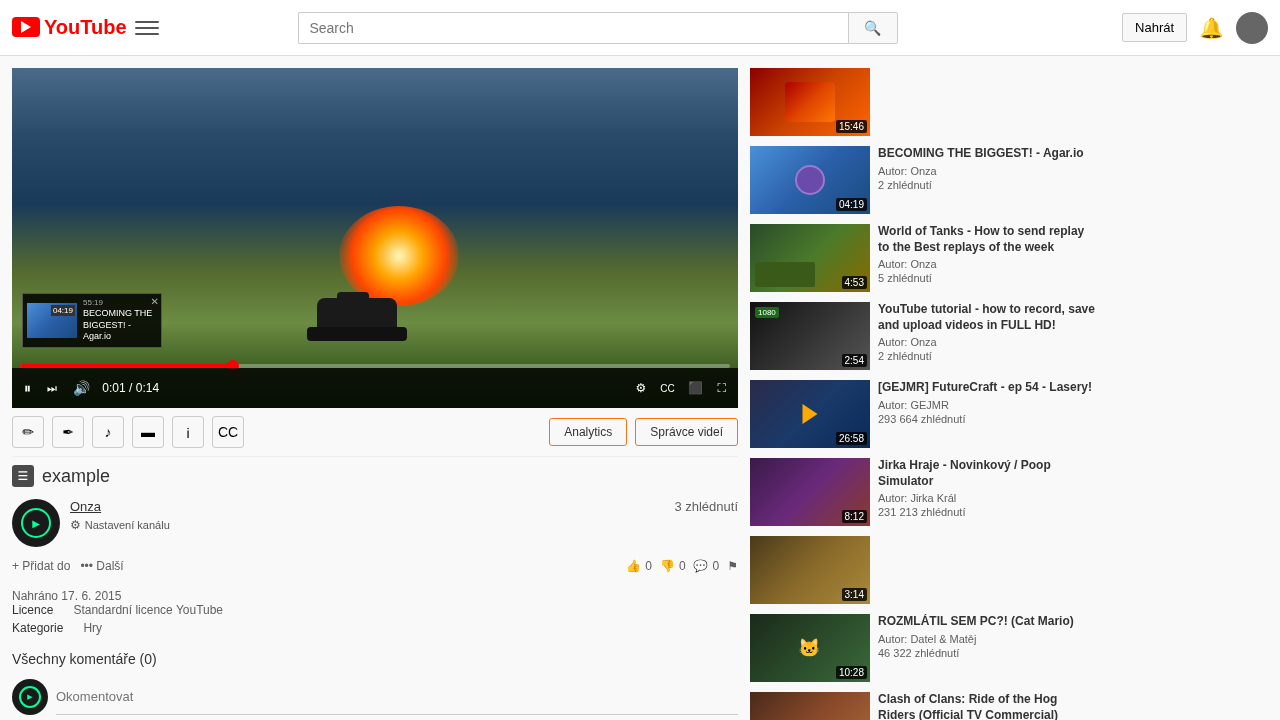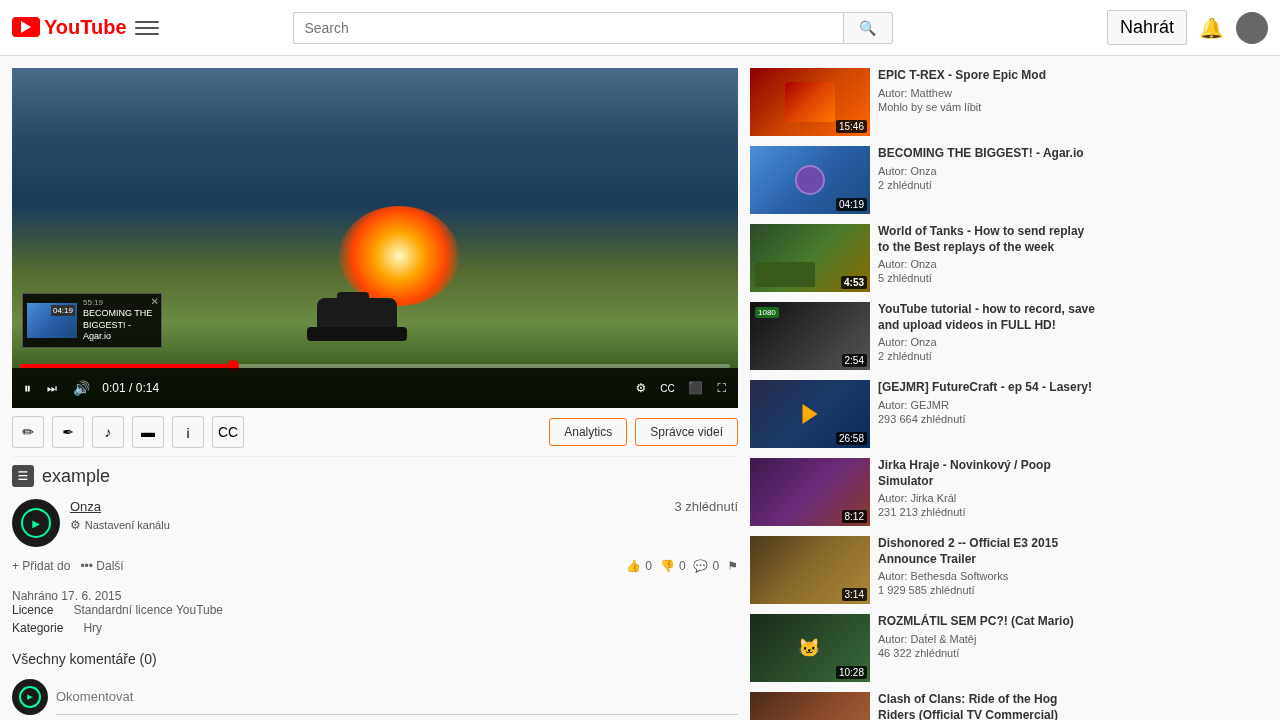--- a/index.html
+++ b/index.html
@@ -85,21 +85,21 @@
       align-items: center;
       gap: 12px;
       margin-left: auto;
     }
     .upload-btn {
       background: #f8f8f8;
       border: 1px solid #ccc;
       padding: 6px 12px;
       border-radius: 2px;
       cursor: pointer;
-      font-size: 18px;
+      font-size: 13px;
     }
     .notif-icon {
       font-size: 20px;
       cursor: pointer;
       color: #666;
     }
     .avatar {
       width: 32px; height: 32px;
       border-radius: 50%;
       background: #555;
@@ -688,39 +688,34 @@
   </div>
 
   <div class="sidebar">
     <div class="sidebar-item" style="margin-bottom:10px;">
       <div class="sidebar-thumb thumb-bg-1" style="position: relative;">
         <div style="width:100%;height:100%;display:flex;align-items:center;justify-content:center;">
           <div style="width:50px;height:40px;background:linear-gradient(135deg,#a00,#e04400,#ff7700);border-radius:4px;"></div>
         </div>
         <span class="thumb-duration">15:46</span>
       </div>
-      <div class="sidebar-info">
-        <div class="sidebar-title">EPIC T-REX - Spore Epic Mod</div>
-        <div class="sidebar-author">Autor: Matthew</div>
-        <div class="sidebar-views">Mohlo by se vám líbit</div>
-      </div>
     </div>
     <div class="sidebar-item">
       <div class="sidebar-thumb thumb-bg-2" style="position: relative;">
         <div style="position:absolute;top:50%;left:50%;transform:translate(-50%,-50%);width:30px;height:30px;border-radius:50%;background:#6a4aaa;border:2px solid #9a7acc;"></div>
         <span class="thumb-duration">04:19</span>
       </div>
       <div class="sidebar-info">
         <div class="sidebar-title">BECOMING THE BIGGEST! - Agar.io</div>
         <div class="sidebar-author">Autor: Onza</div>
         <div class="sidebar-views">2 zhlédnutí</div>
       </div>
     </div>
     <div class="sidebar-item">
-      <div class="sidebar-thumb thumb-bg-3" style="position: relative; font-weight: bold;">
+      <div class="sidebar-thumb thumb-bg-3" style="position: relative;">
         <div style="position:absolute;bottom:5px;left:5px;width:60px;height:25px;background:#3a5a1a;border-radius:2px;"></div>
         <span class="thumb-duration">4:53</span>
       </div>
       <div class="sidebar-info">
         <div class="sidebar-title">World of Tanks - How to send replay to the Best replays of the week</div>
         <div class="sidebar-author">Autor: Onza</div>
         <div class="sidebar-views">5 zhlédnutí</div>
       </div>
     </div>
     <div class="sidebar-item">
@@ -752,25 +747,20 @@
       <div class="sidebar-info">
         <div class="sidebar-title">Jirka Hraje - Novinkový / Poop Simulator</div>
         <div class="sidebar-author">Autor: Jirka Král</div>
         <div class="sidebar-views">231 213 zhlédnutí</div>
       </div>
     </div>
     <div class="sidebar-item">
       <div class="sidebar-thumb thumb-bg-7" style="position: relative;">
         <span class="thumb-duration">3:14</span>
       </div>
-      <div class="sidebar-info">
-        <div class="sidebar-title">Dishonored 2 -- Official E3 2015 Announce Trailer</div>
-        <div class="sidebar-author">Autor: Bethesda Softworks</div>
-        <div class="sidebar-views">1 929 585 zhlédnutí</div>
-      </div>
     </div>
     <div class="sidebar-item">
       <div class="sidebar-thumb thumb-bg-8" style="position: relative;">
         <div style="position:absolute;top:50%;left:50%;transform:translate(-50%,-50%);color:#ff69b4;font-size:18px;">🐱</div>
         <span class="thumb-duration">10:28</span>
       </div>
       <div class="sidebar-info">
         <div class="sidebar-title">ROZMLÁTIL SEM PC?! (Cat Mario)</div>
         <div class="sidebar-author">Autor: Datel &amp; Matěj</div>
         <div class="sidebar-views">46 322 zhlédnutí</div>

